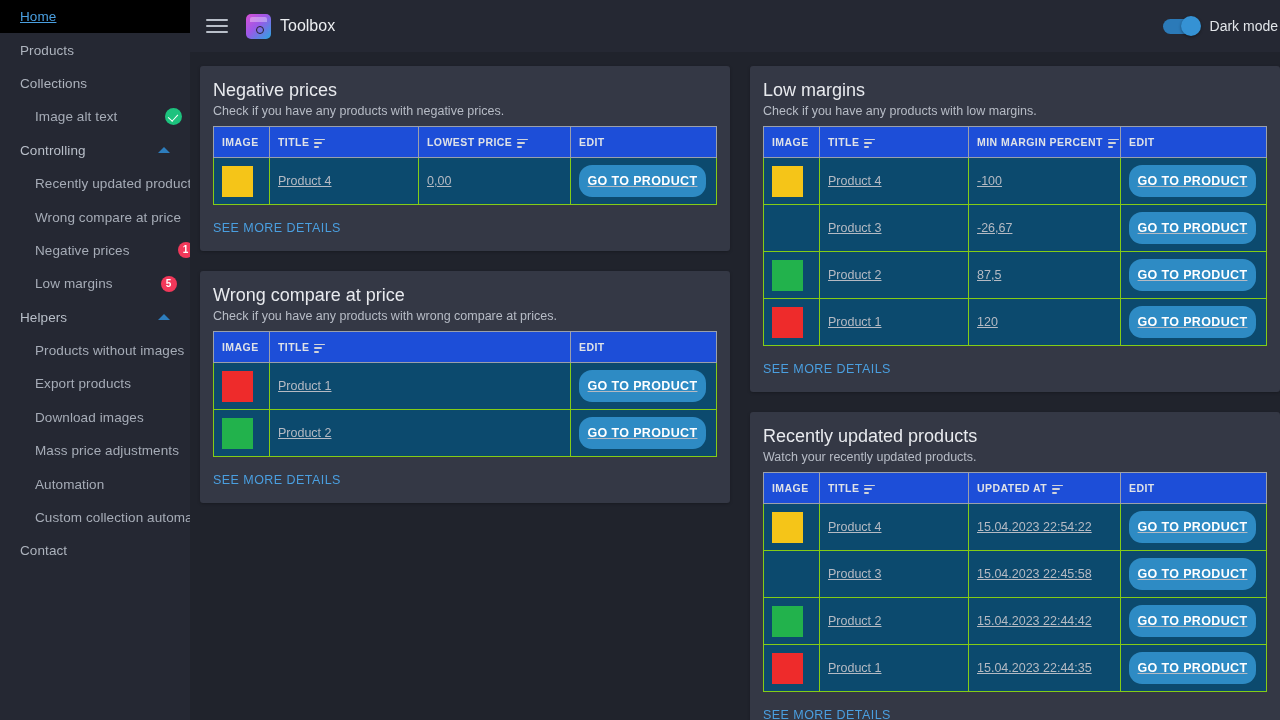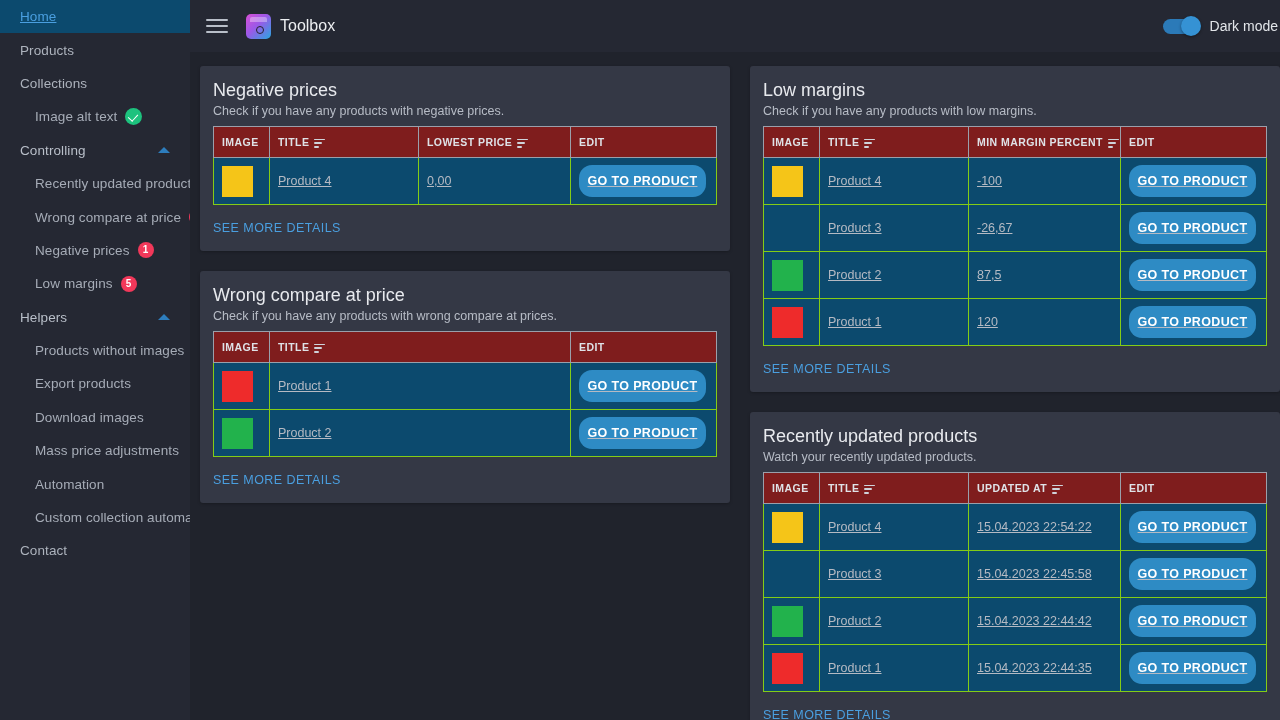--- a/index.html
+++ b/index.html
@@ -22,22 +22,22 @@
     height: 33.4px;
     display: flex; align-items: center;
     padding-left: 20px;
     font-size: 13.5px;
     color: #adb3bd;
     letter-spacing: .1px;
     position: relative;
     cursor: pointer;
     white-space: nowrap;
   }
-  .nav-item.active { background: #0c4a6e; color: #4a9fe0; text-decoration: underline; }
-  .nav-item.sub { padding-left: 35px; color: #a6acb7; }
+  .nav-item.active { background: #000000; color: #4a9fe0; text-decoration: underline; }
+  .nav-item.sub { padding-left: 35px; color: #a6acb7; gap: 40px; }
   .nav-item.group { color: #b9bfc9; }
   .chev {
     position: absolute; right: 20px; top: 50%;
     transform: translateY(-50%);
     width: 0; height: 0;
     border-left: 6px solid transparent;
     border-right: 6px solid transparent;
     border-bottom: 6px solid #2d7dbd;
   }
   .badge {
@@ -121,21 +121,21 @@
     border-radius: 3px;
     padding: 14px 13px 0 13px;
     margin-bottom: 0;
     box-shadow: 0 1px 3px rgba(0,0,0,.25);
   }
   .card-title { font-size: 18px; color: #e8eaee; font-weight: normal; margin-bottom: 3px; }
   .card-sub { font-size: 12.5px; color: #b7bcc6; margin-bottom: 8px; }
 
   table { border-collapse: collapse; width: 100%; table-layout: fixed; }
   th {
-    background: #7f1d1d;
+    background: #1d4ed8;
     color: #dfe2e7;
     font-size: 10.5px;
     font-weight: bold;
     letter-spacing: .45px;
     text-align: left;
     padding: 9px 8px;
     border: 1px solid #9aa0ab;
     white-space: nowrap;
     margin-top: 27px;
   }

